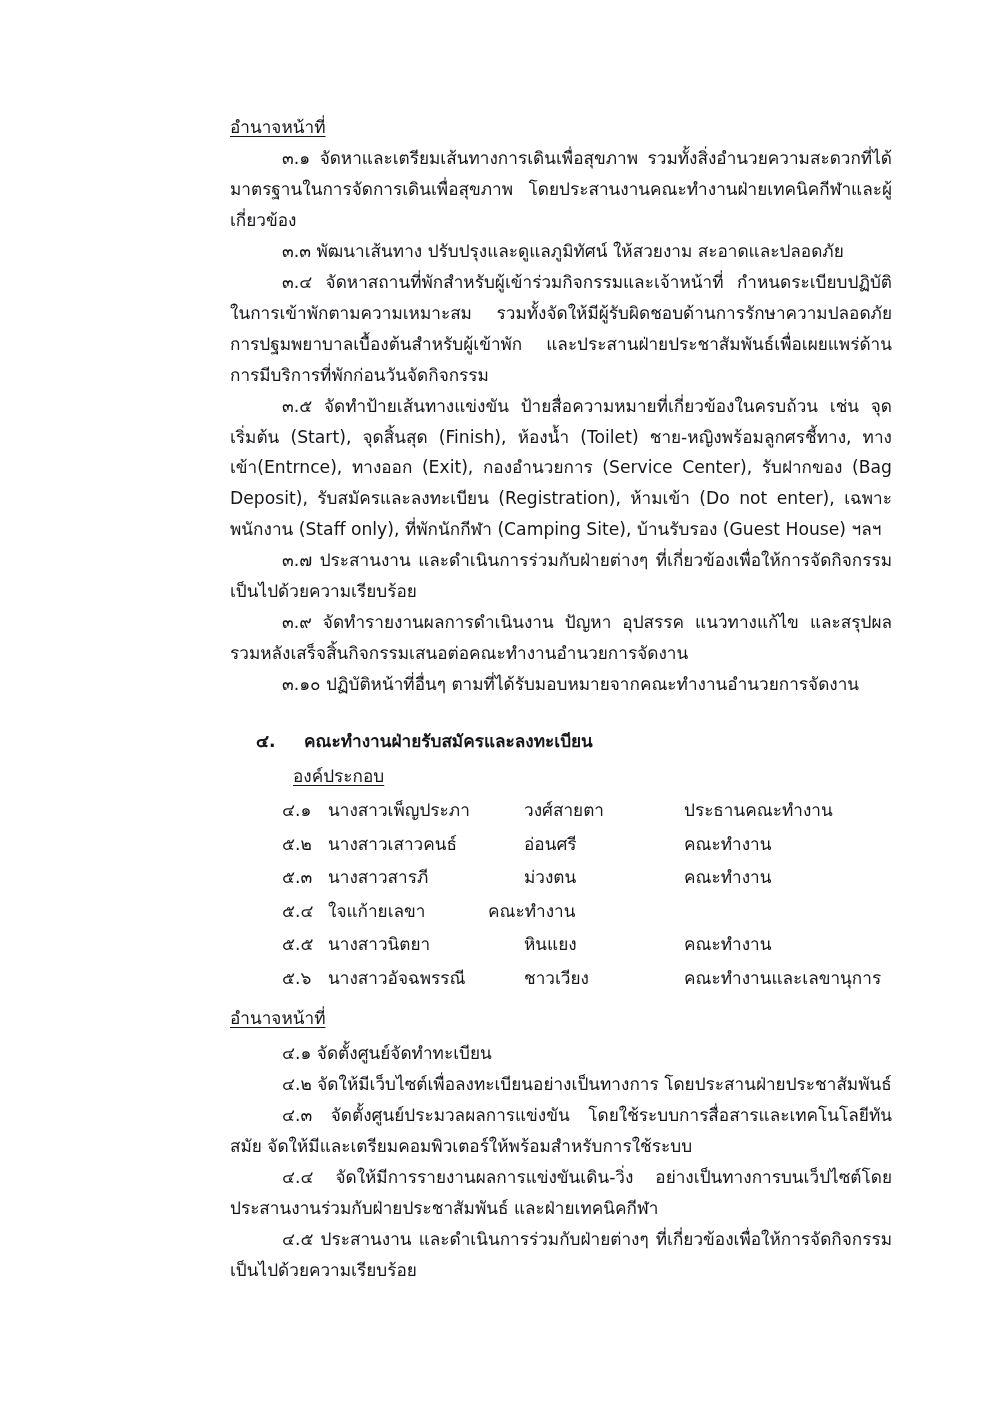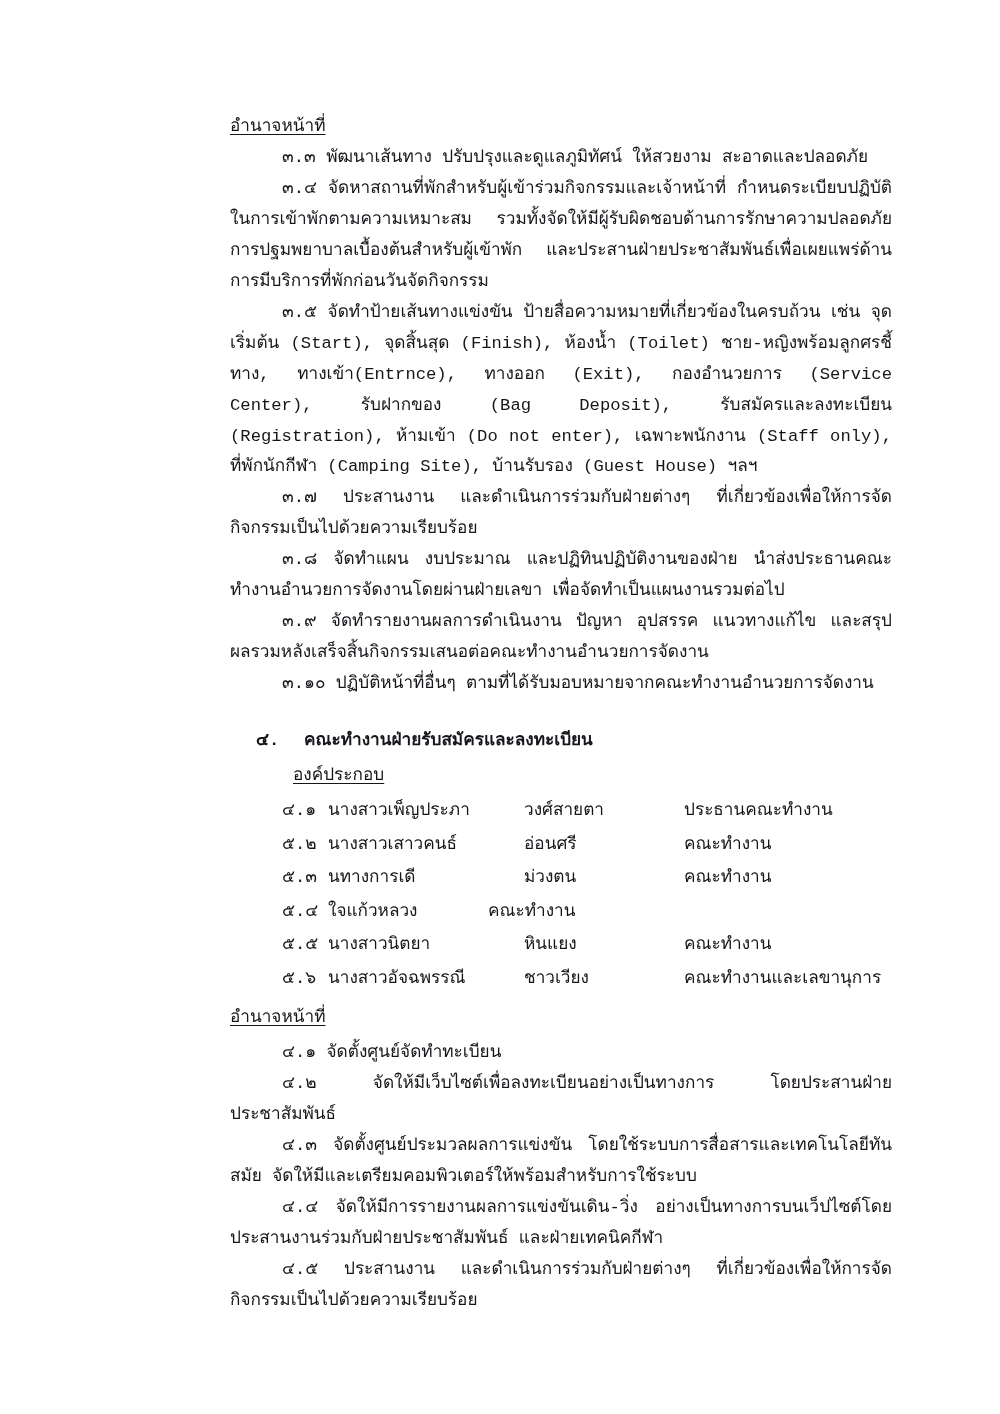--- a/index.html
+++ b/index.html
@@ -12,21 +12,20 @@
     height: 1414px;
     font-family: "DejaVu Sans", "Liberation Sans", sans-serif;
     color: #15161a;
   }
   .page {
     position: relative;
     width: 1000px;
     height: 1224px;
     box-sizing: border-box;
     padding: 112px 108px 60px 230px;
-    font-family: Liberation Mono, monospace;
   }
   .doc {
     font-size: 17.2px;
     line-height: 1.80;
     text-align: left;
   }
   .heading-underline {
     text-decoration: underline;
     text-underline-offset: 3px;
   }
@@ -88,25 +87,25 @@
   }
 </style>
 </head>
 <body>
 
 <div class="page">
   <div class="doc">
 
     <div class="para no-indent heading-underline">อำนาจหน้าที่</div>
 
+    <p class="para justify">๓.๑  จัดหาและเตรียมเส้นทางการเดินเพื่อสุขภาพ รวมทั้งสิ่งอำนวยความสะดวกที่ได้มาตรฐานในการจัดการเดินเพื่อสุขภาพ โดยประสานงานคณะทำงานฝ่ายเทคนิคกีฬาและผู้เกี่ยวข้อง</p>
     <p class="para justify">๓.๓  พัฒนาเส้นทาง ปรับปรุงและดูแลภูมิทัศน์ ให้สวยงาม สะอาดและปลอดภัย</p>
     <p class="para justify">๓.๔  จัดหาสถานที่พักสำหรับผู้เข้าร่วมกิจกรรมและเจ้าหน้าที่ กำหนดระเบียบปฏิบัติในการเข้าพักตามความเหมาะสม รวมทั้งจัดให้มีผู้รับผิดชอบด้านการรักษาความปลอดภัย การปฐมพยาบาลเบื้องต้นสำหรับผู้เข้าพัก และประสานฝ่ายประชาสัมพันธ์เพื่อเผยแพร่ด้านการมีบริการที่พักก่อนวันจัดกิจกรรม</p>
     <p class="para justify">๓.๕  จัดทำป้ายเส้นทางแข่งขัน ป้ายสื่อความหมายที่เกี่ยวข้องในครบถ้วน เช่น จุดเริ่มต้น (Start), จุดสิ้นสุด (Finish), ห้องน้ำ (Toilet) ชาย-หญิงพร้อมลูกศรชี้ทาง, ทางเข้า(Entrnce), ทางออก (Exit), กองอำนวยการ (Service  Center), รับฝากของ (Bag  Deposit), รับสมัครและลงทะเบียน (Registration), ห้ามเข้า (Do not enter), เฉพาะพนักงาน (Staff only), ที่พักนักกีฬา (Camping Site), บ้านรับรอง (Guest House) ฯลฯ</p>
     <p class="para justify">๓.๗  ประสานงาน และดำเนินการร่วมกับฝ่ายต่างๆ ที่เกี่ยวข้องเพื่อให้การจัดกิจกรรมเป็นไปด้วยความเรียบร้อย</p>
-    <p class="para justify">๓.๘  จัดทำแผน งบประมาณ และปฏิทินปฏิบัติงานของฝ่าย นำส่งประธานคณะทำงานอำนวยการจัดงานโดยผ่านฝ่ายเลขา เพื่อจัดทำเป็นแผนงานรวมต่อไป</p>
     <p class="para justify">๓.๙  จัดทำรายงานผลการดำเนินงาน ปัญหา อุปสรรค แนวทางแก้ไข และสรุปผลรวมหลังเสร็จสิ้นกิจกรรมเสนอต่อคณะทำงานอำนวยการจัดงาน</p>
     <p class="para justify">๓.๑๐ ปฏิบัติหน้าที่อื่นๆ ตามที่ได้รับมอบหมายจากคณะทำงานอำนวยการจัดงาน</p>
 
     <div class="section-head">
       <span class="num">๔.</span>
       <span>คณะทำงานฝ่ายรับสมัครและลงทะเบียน</span>
     </div>
 
     <div class="sub-underline heading-underline">องค์ประกอบ</div>
 
@@ -118,27 +117,27 @@
         <span class="m-role">ประธานคณะทำงาน</span>
       </div>
       <div class="member-row">
         <span class="m-no">๕.๒</span>
         <span class="m-name">นางสาวเสาวคนธ์</span>
         <span class="m-surname">อ่อนศรี</span>
         <span class="m-role">คณะทำงาน</span>
       </div>
       <div class="member-row">
         <span class="m-no">๕.๓</span>
-        <span class="m-name">นทางการเดี</span>
+        <span class="m-name">นางสาวสารภี</span>
         <span class="m-surname">ม่วงตน</span>
         <span class="m-role">คณะทำงาน</span>
       </div>
       <div class="member-row">
         <span class="m-no">๕.๔</span>
-        <span class="m-surname">ใจแก้วหลวง</span>
+        <span class="m-surname">ใจแก้ายเลขา</span>
         <span class="m-role">คณะทำงาน</span>
       </div>
       <div class="member-row">
         <span class="m-no">๕.๕</span>
         <span class="m-name">นางสาวนิตยา</span>
         <span class="m-surname">หินแยง</span>
         <span class="m-role">คณะทำงาน</span>
       </div>
       <div class="member-row">
         <span class="m-no">๕.๖</span>

